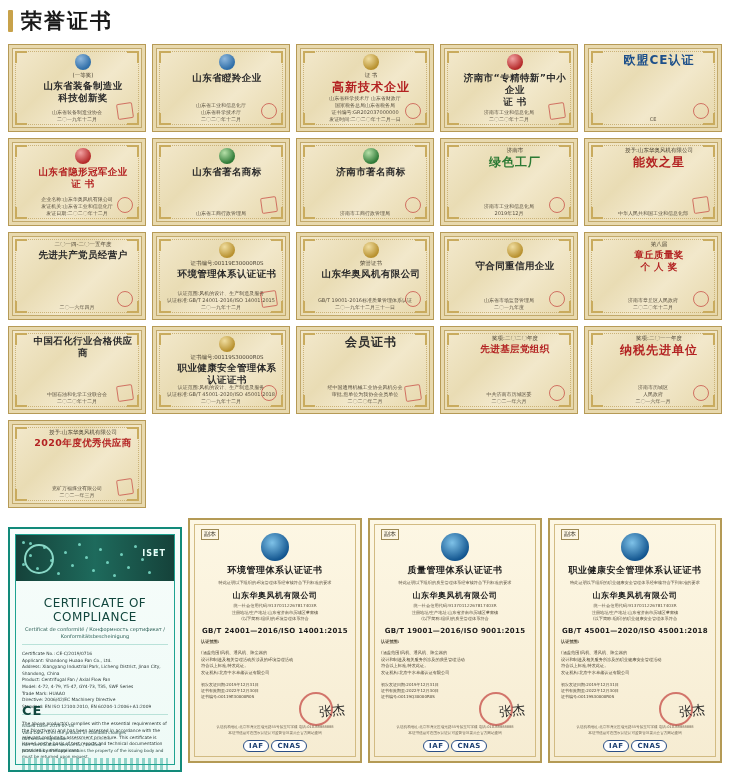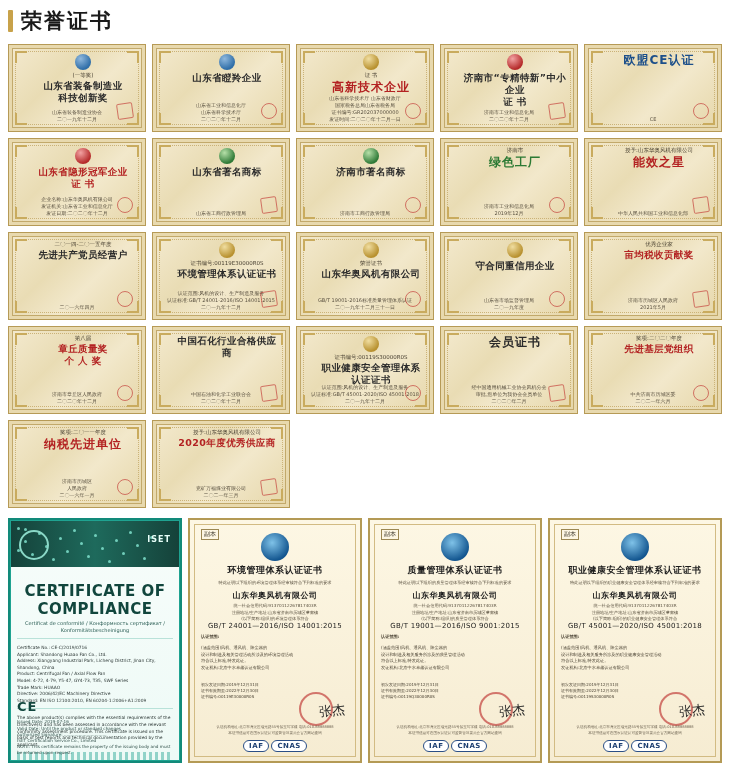--- a/index.html
+++ b/index.html
@@ -148,20 +148,22 @@
     position: relative;
     height: 245px;
     overflow: hidden;
     background: #fff;
   }
 
   
   .ce {
     border: 2px solid #128a7a;
     background: linear-gradient(180deg,#f7fdfb 0%, #eefaf6 100%);
+    padding: 5px;
+    margin-top: 9px;
   }
   .ce-inner {
     border: 1px solid #1fa391;
     height: 100%;
     position: relative;
     padding: 5px 6px;
     text-align: center;
   }
   .ce-band {
     position: absolute;
@@ -188,22 +190,22 @@
   .ce-iset {
     position: absolute;
     right: 8px; top: 14px;
     color: #e8fff9;
     font-size: 8px;
     font-weight: bold;
     letter-spacing: 1px;
   }
   .ce-title {
     margin-top: 10px;
-    font-size: 15px;
-    font-weight: bold;
+    font-size: 12px;
+    font-weight: normal;
     letter-spacing: .5px;
     color: #11463d;
   }
   .ce-sub {
     font-size: 5px;
     color: #2a5d54;
     margin-top: 2px;
     line-height: 1.4;
     white-space: pre-line;
   }
@@ -291,22 +293,23 @@
   }
   .iso-addr {
     font-size: 4.2px;
     color: #5a5140;
     margin-top: 2px;
     line-height: 1.5;
     white-space: pre-line;
   }
   .iso-std {
     font-size: 7px;
-    font-weight: normal;
+    font-weight: bold;
     color: #1c1c1c;
+    margin-top: 5px;
     letter-spacing: .3px;
   }
   .iso-scope {
     font-size: 4.2px;
     color: #4a4233;
     margin-top: 4px;
     line-height: 1.6;
     text-align: left;
     white-space: pre-line;
   }
@@ -553,33 +556,20 @@
         <div class="cert-inner">
           <div class="corner tl"></div>
           <div class="corner tr"></div>
           <div class="corner bl"></div>
           <div class="corner br"></div>
           <div class="cert-emblem gold"></div>
           <div class="cert-title ">守合同重信用企业</div>
           <div class="cert-foot">山东省市场监督管理局
 二〇一九年度</div>
           <div class="stamp"></div>
-        </div>
-      </div>
-      <div class="cert">
-        <div class="cert-inner">
-          <div class="corner tl"></div>
-          <div class="corner tr"></div>
-          <div class="corner bl"></div>
-          <div class="corner br"></div>
-          <div class="cert-sub" style="margin-top: 0px;">优秀企业家</div>
-          <div class="cert-title red">亩均税收贡献奖</div>
-          <div class="cert-foot">济南市历城区人民政府
-2021年5月</div>
-          <div class="stamp sq"></div>
         </div>
       </div>
       <div class="cert">
         <div class="cert-inner">
           <div class="corner tl"></div>
           <div class="corner tr"></div>
           <div class="corner bl"></div>
           <div class="corner br"></div>
           <div class="cert-sub" style="margin-top: 0px;">第八届</div>
           <div class="cert-title red">章丘质量奖

